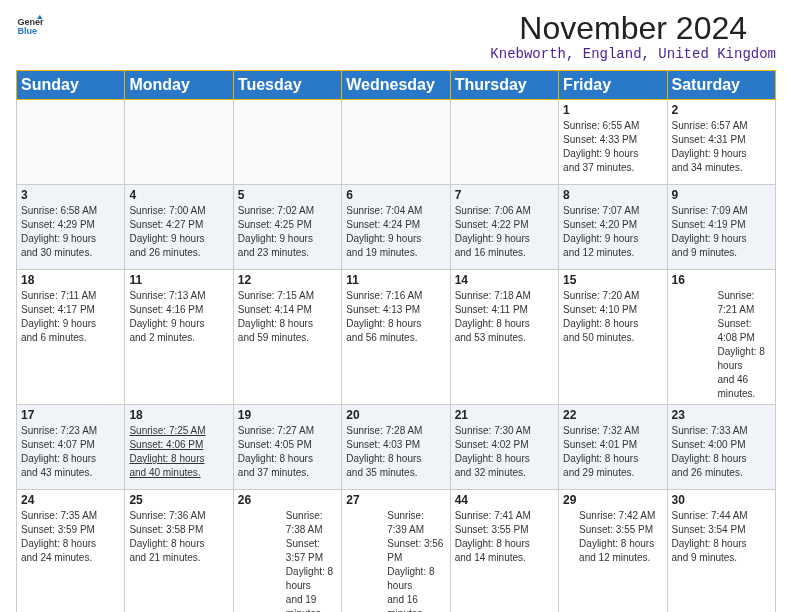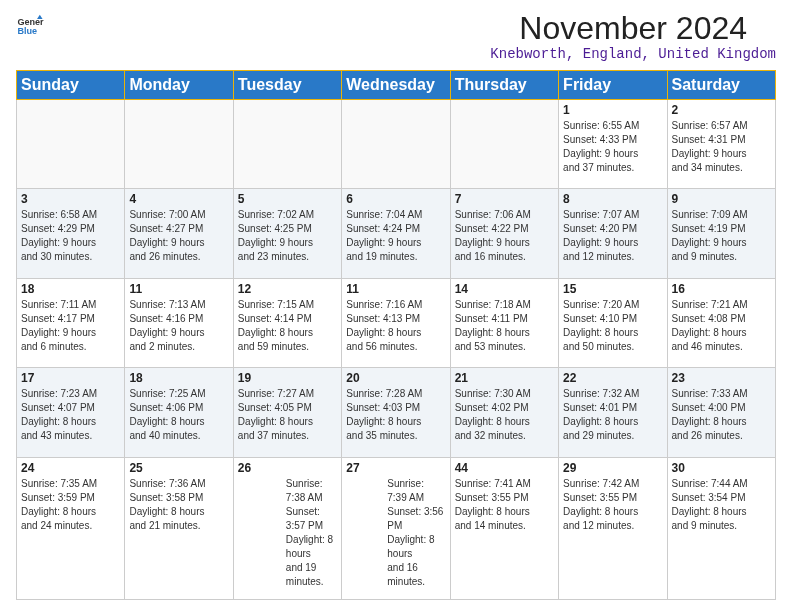--- a/index.html
+++ b/index.html
@@ -232,37 +232,37 @@
           </td>
           <td>
             <span class="day-number">15</span>
             <div class="day-info" style="white-space: pre-line;">Sunrise: 7:20 AM
 Sunset: 4:10 PM
 Daylight: 8 hours
 and 50 minutes.</div>
           </td>
           <td>
             <span class="day-number">16</span>
-            <div class="day-info" style="white-space: pre-line;">Sunrise: 7:21 AM
+            <div class="day-info" style="white-space: pre-line; margin-left: 46px;">Sunrise: 7:21 AM
 Sunset: 4:08 PM
 Daylight: 8 hours
 and 46 minutes.</div>
           </td>
         </tr>
         <tr class="row-shade">
           <td>
             <span class="day-number">17</span>
             <div class="day-info" style="white-space: pre-line;">Sunrise: 7:23 AM
 Sunset: 4:07 PM
 Daylight: 8 hours
 and 43 minutes.</div>
           </td>
           <td>
             <span class="day-number">18</span>
-            <div class="day-info" style="white-space: pre-line;">Sunrise: 7:25 AM
+            <div class="day-info" style="white-space: pre-line; text-decoration: underline;">Sunrise: 7:25 AM
 Sunset: 4:06 PM
 Daylight: 8 hours
 and 40 minutes.</div>
           </td>
           <td>
             <span class="day-number">19</span>
             <div class="day-info" style="white-space: pre-line;">Sunrise: 7:27 AM
 Sunset: 4:05 PM
 Daylight: 8 hours
 and 37 minutes.</div>
@@ -327,21 +327,21 @@
           </td>
           <td>
             <span class="day-number">44</span>
             <div class="day-info" style="white-space: pre-line;">Sunrise: 7:41 AM
 Sunset: 3:55 PM
 Daylight: 8 hours
 and 14 minutes.</div>
           </td>
           <td>
             <span class="day-number">29</span>
-            <div class="day-info" style="white-space: pre-line;">Sunrise: 7:42 AM
+            <div class="day-info" style="white-space: pre-line; margin-left: 16px;">Sunrise: 7:42 AM
 Sunset: 3:55 PM
 Daylight: 8 hours
 and 12 minutes.</div>
           </td>
           <td>
             <span class="day-number">30</span>
             <div class="day-info" style="white-space: pre-line;">Sunrise: 7:44 AM
 Sunset: 3:54 PM
 Daylight: 8 hours
 and 9 minutes.</div>

